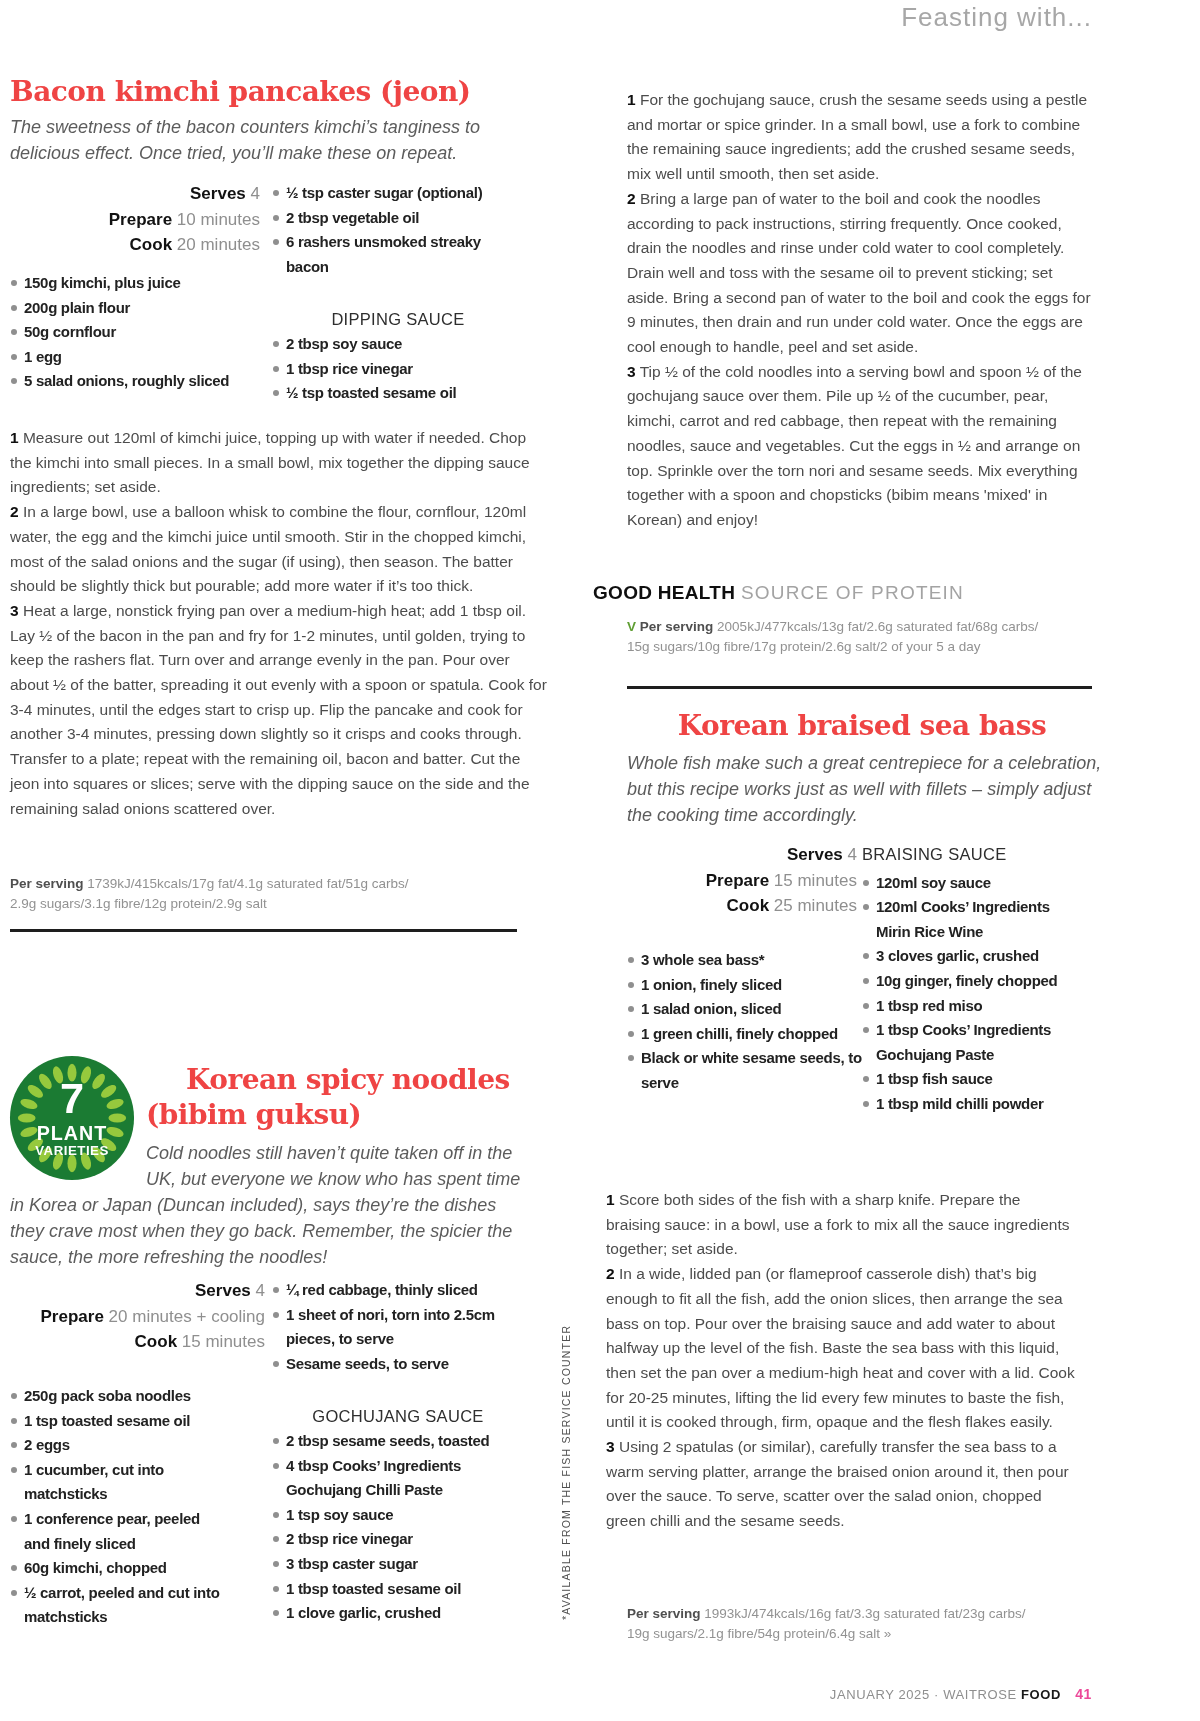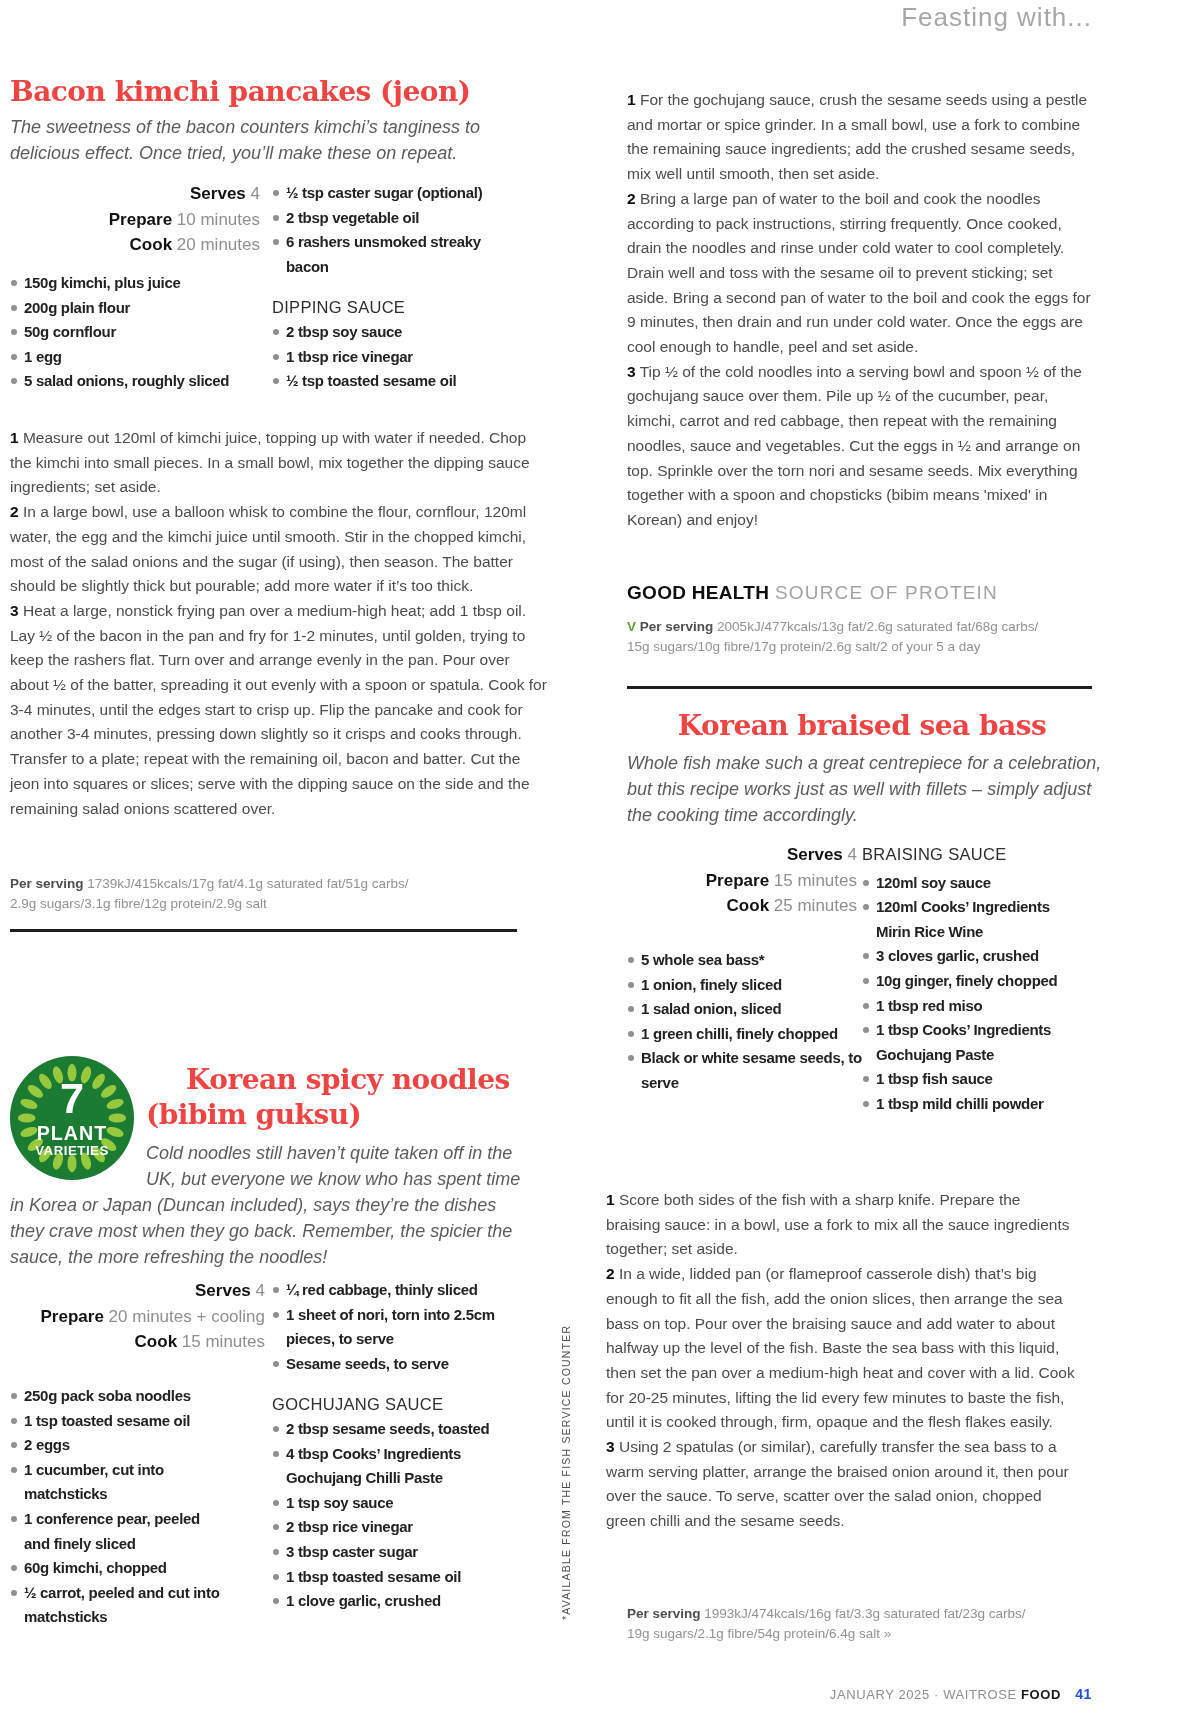--- a/index.html
+++ b/index.html
@@ -17,21 +17,21 @@
   .meta-row{font-size:17px;line-height:25.5px;text-align:right;}
   .meta-label{font-weight:700;color:#121212;}
   .meta-value{color:#8f8f8f;}
   
   ul.ings{list-style:none;margin:0;padding:0;font-size:15px;font-weight:700;color:#222;
           line-height:24.6px;letter-spacing:-0.3px;}
   li.ing{position:relative;padding-left:14px;}
   li.ing::before{content:"";position:absolute;left:1px;top:9px;width:6px;height:6px;
                  border-radius:50%;background:#8f8f8f;}
   .sauce-head{font-size:16.5px;font-weight:400;color:#2e2e2e;letter-spacing:0.3px;line-height:24.6px;}
-  .gap-top{margin-top:16px;}
+  .gap-top{margin-top:28px;text-align:center;}
   .gap-sm{margin-bottom:4px;}
   
   .steps p{margin:0;font-size:15.5px;line-height:24.7px;color:#4c4c4c;}
   .steps b{color:#0f0f0f;font-weight:700;}
   
   .perserv{font-size:13.5px;line-height:20px;color:#929292;}
   .perserv b{color:#4f4f4f;font-weight:700;}
   .v-flag{color:#5f9e33;font-weight:700;}
   
   .goodhealth{font-size:19px;letter-spacing:0.3px;}
@@ -39,21 +39,21 @@
   .gh-value{color:#a3a3a3;letter-spacing:1.2px;}
   
   .rule{position:absolute;height:3px;background:#1e1e1e;}
   
   .vnote{position:absolute;left:560px;top:1242px;height:378px;writing-mode:vertical-rl;
          transform:rotate(180deg);font-size:10.5px;letter-spacing:1.2px;color:#4f4f4f;
          white-space:nowrap;}
   
   .footer{position:absolute;top:1686px;right:108px;font-size:13px;color:#8e8e8e;letter-spacing:0.6px;}
   .footer .f-bold{color:#1a1a1a;font-weight:700;}
-  .footer .f-page{color:#1d4ed8;font-weight:700;margin-left:10px;font-size:14px;}
+  .footer .f-page{color:#ec4899;font-weight:700;margin-left:10px;font-size:14px;}
   
   .badge{position:absolute;left:8px;top:1054px;width:128px;height:128px;}
 </style>
 </head>
 <body>
 
 <div class="page">
 
   <div class="feasting">Feasting with...</div>
 
@@ -174,21 +174,21 @@
         <li class="ing"><span>1 clove garlic, crushed</span></li>
       </ul>
   </div>
 
   <div class="steps abs" style="left:627px;top:88px;width:470px;">
       <p class="step"><b>1</b> <span>For the gochujang sauce, crush the sesame seeds using a pestle and mortar or spice grinder. In a small bowl, use a fork to combine the remaining sauce ingredients; add the crushed sesame seeds, mix well until smooth, then set aside.</span></p>
       <p class="step"><b>2</b> <span>Bring a large pan of water to the boil and cook the noodles according to pack instructions, stirring frequently. Once cooked, drain the noodles and rinse under cold water to cool completely. Drain well and toss with the sesame oil to prevent sticking; set aside. Bring a second pan of water to the boil and cook the eggs for 9 minutes, then drain and run under cold water. Once the eggs are cool enough to handle, peel and set aside.</span></p>
       <p class="step"><b>3</b> <span>Tip ½ of the cold noodles into a serving bowl and spoon ½ of the gochujang sauce over them. Pile up ½ of the cucumber, pear, kimchi, carrot and red cabbage, then repeat with the remaining noodles, sauce and vegetables. Cut the eggs in ½ and arrange on top. Sprinkle over the torn nori and sesame seeds. Mix everything together with a spoon and chopsticks (bibim means 'mixed' in Korean) and enjoy!</span></p>
     </div>
 
-  <div class="goodhealth abs" style="left:627px;top:582px;width:470px;">
+  <div class="goodhealth abs" style="left:593px;top:582px;width:470px;">
     <span class="gh-label">GOOD HEALTH</span>
     <span class="gh-value">SOURCE OF PROTEIN</span>
   </div>
 
   <div class="perserv abs" style="left:627px;top:617px;width:470px;">
     <div><span class="v-flag">V</span> <b>Per serving</b> <span>2005kJ/477kcals/13g fat/2.6g saturated fat/68g carbs/</span></div>
     <div>15g sugars/10g fibre/17g protein/2.6g salt/2 of your 5 a day</div>
   </div>
 
   <div class="rule" style="left:627px;top:686px;width:465px;"></div>
@@ -197,21 +197,21 @@
 
   <p class="intro abs" style="left:627px;top:750px;width:478px;">Whole fish make such a great centrepiece for a celebration, but this recipe works just as well with fillets – simply adjust the cooking time accordingly.</p>
 
   <div class="abs" style="left:627px;top:842px;width:230px;">
       <div class="meta-row"><b class="meta-label">Serves</b> <span class="meta-value">4</span></div>
       <div class="meta-row"><b class="meta-label">Prepare</b> <span class="meta-value">15 minutes</span></div>
       <div class="meta-row"><b class="meta-label">Cook</b> <span class="meta-value">25 minutes</span></div>
     </div>
 
   <ul class="ings abs" style="left:627px;top:948px;width:240px;">
-      <li class="ing"><span>5 whole sea bass*</span></li>
+      <li class="ing"><span>3 whole sea bass*</span></li>
       <li class="ing"><span>1 onion, finely sliced</span></li>
       <li class="ing"><span>1 salad onion, sliced</span></li>
       <li class="ing"><span>1 green chilli, finely chopped</span></li>
       <li class="ing"><span>Black or white sesame seeds, to serve</span></li>
     </ul>
 
   <div class="abs" style="left:862px;top:842px;width:210px;">
     <div class="sauce-head gap-sm">BRAISING SAUCE</div>
     <ul class="ings">
         <li class="ing"><span>120ml soy sauce</span></li>

